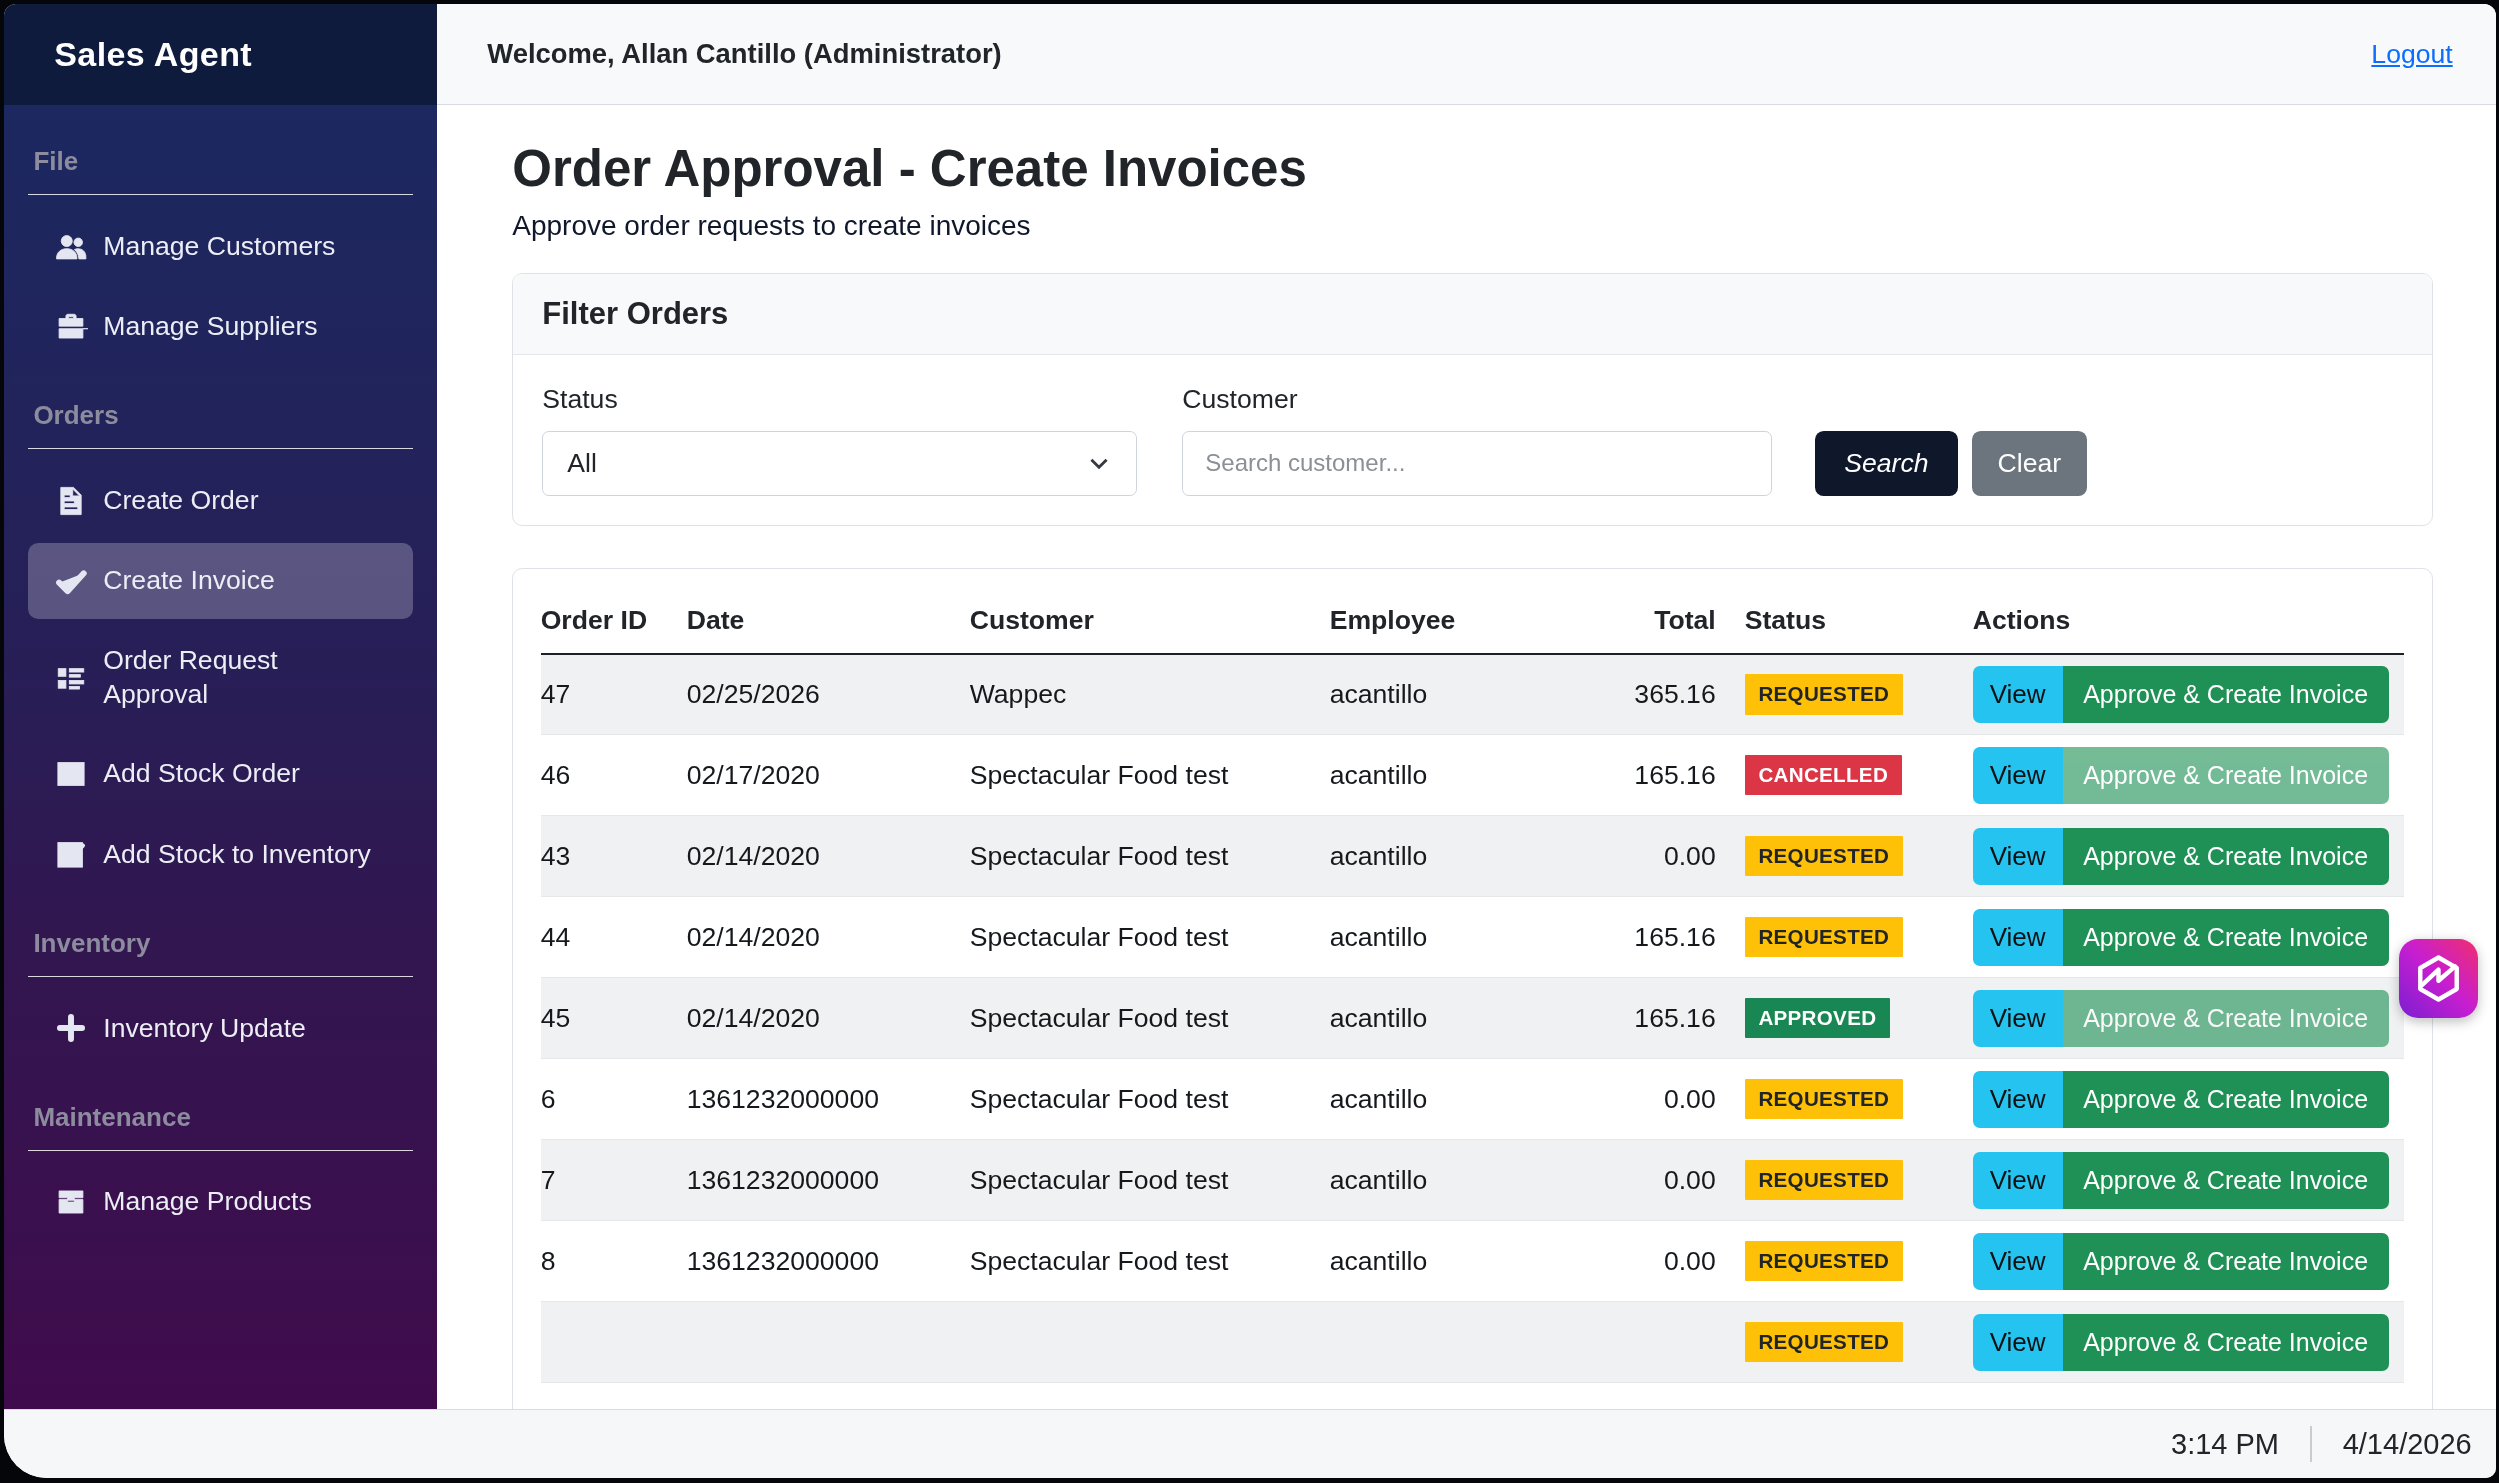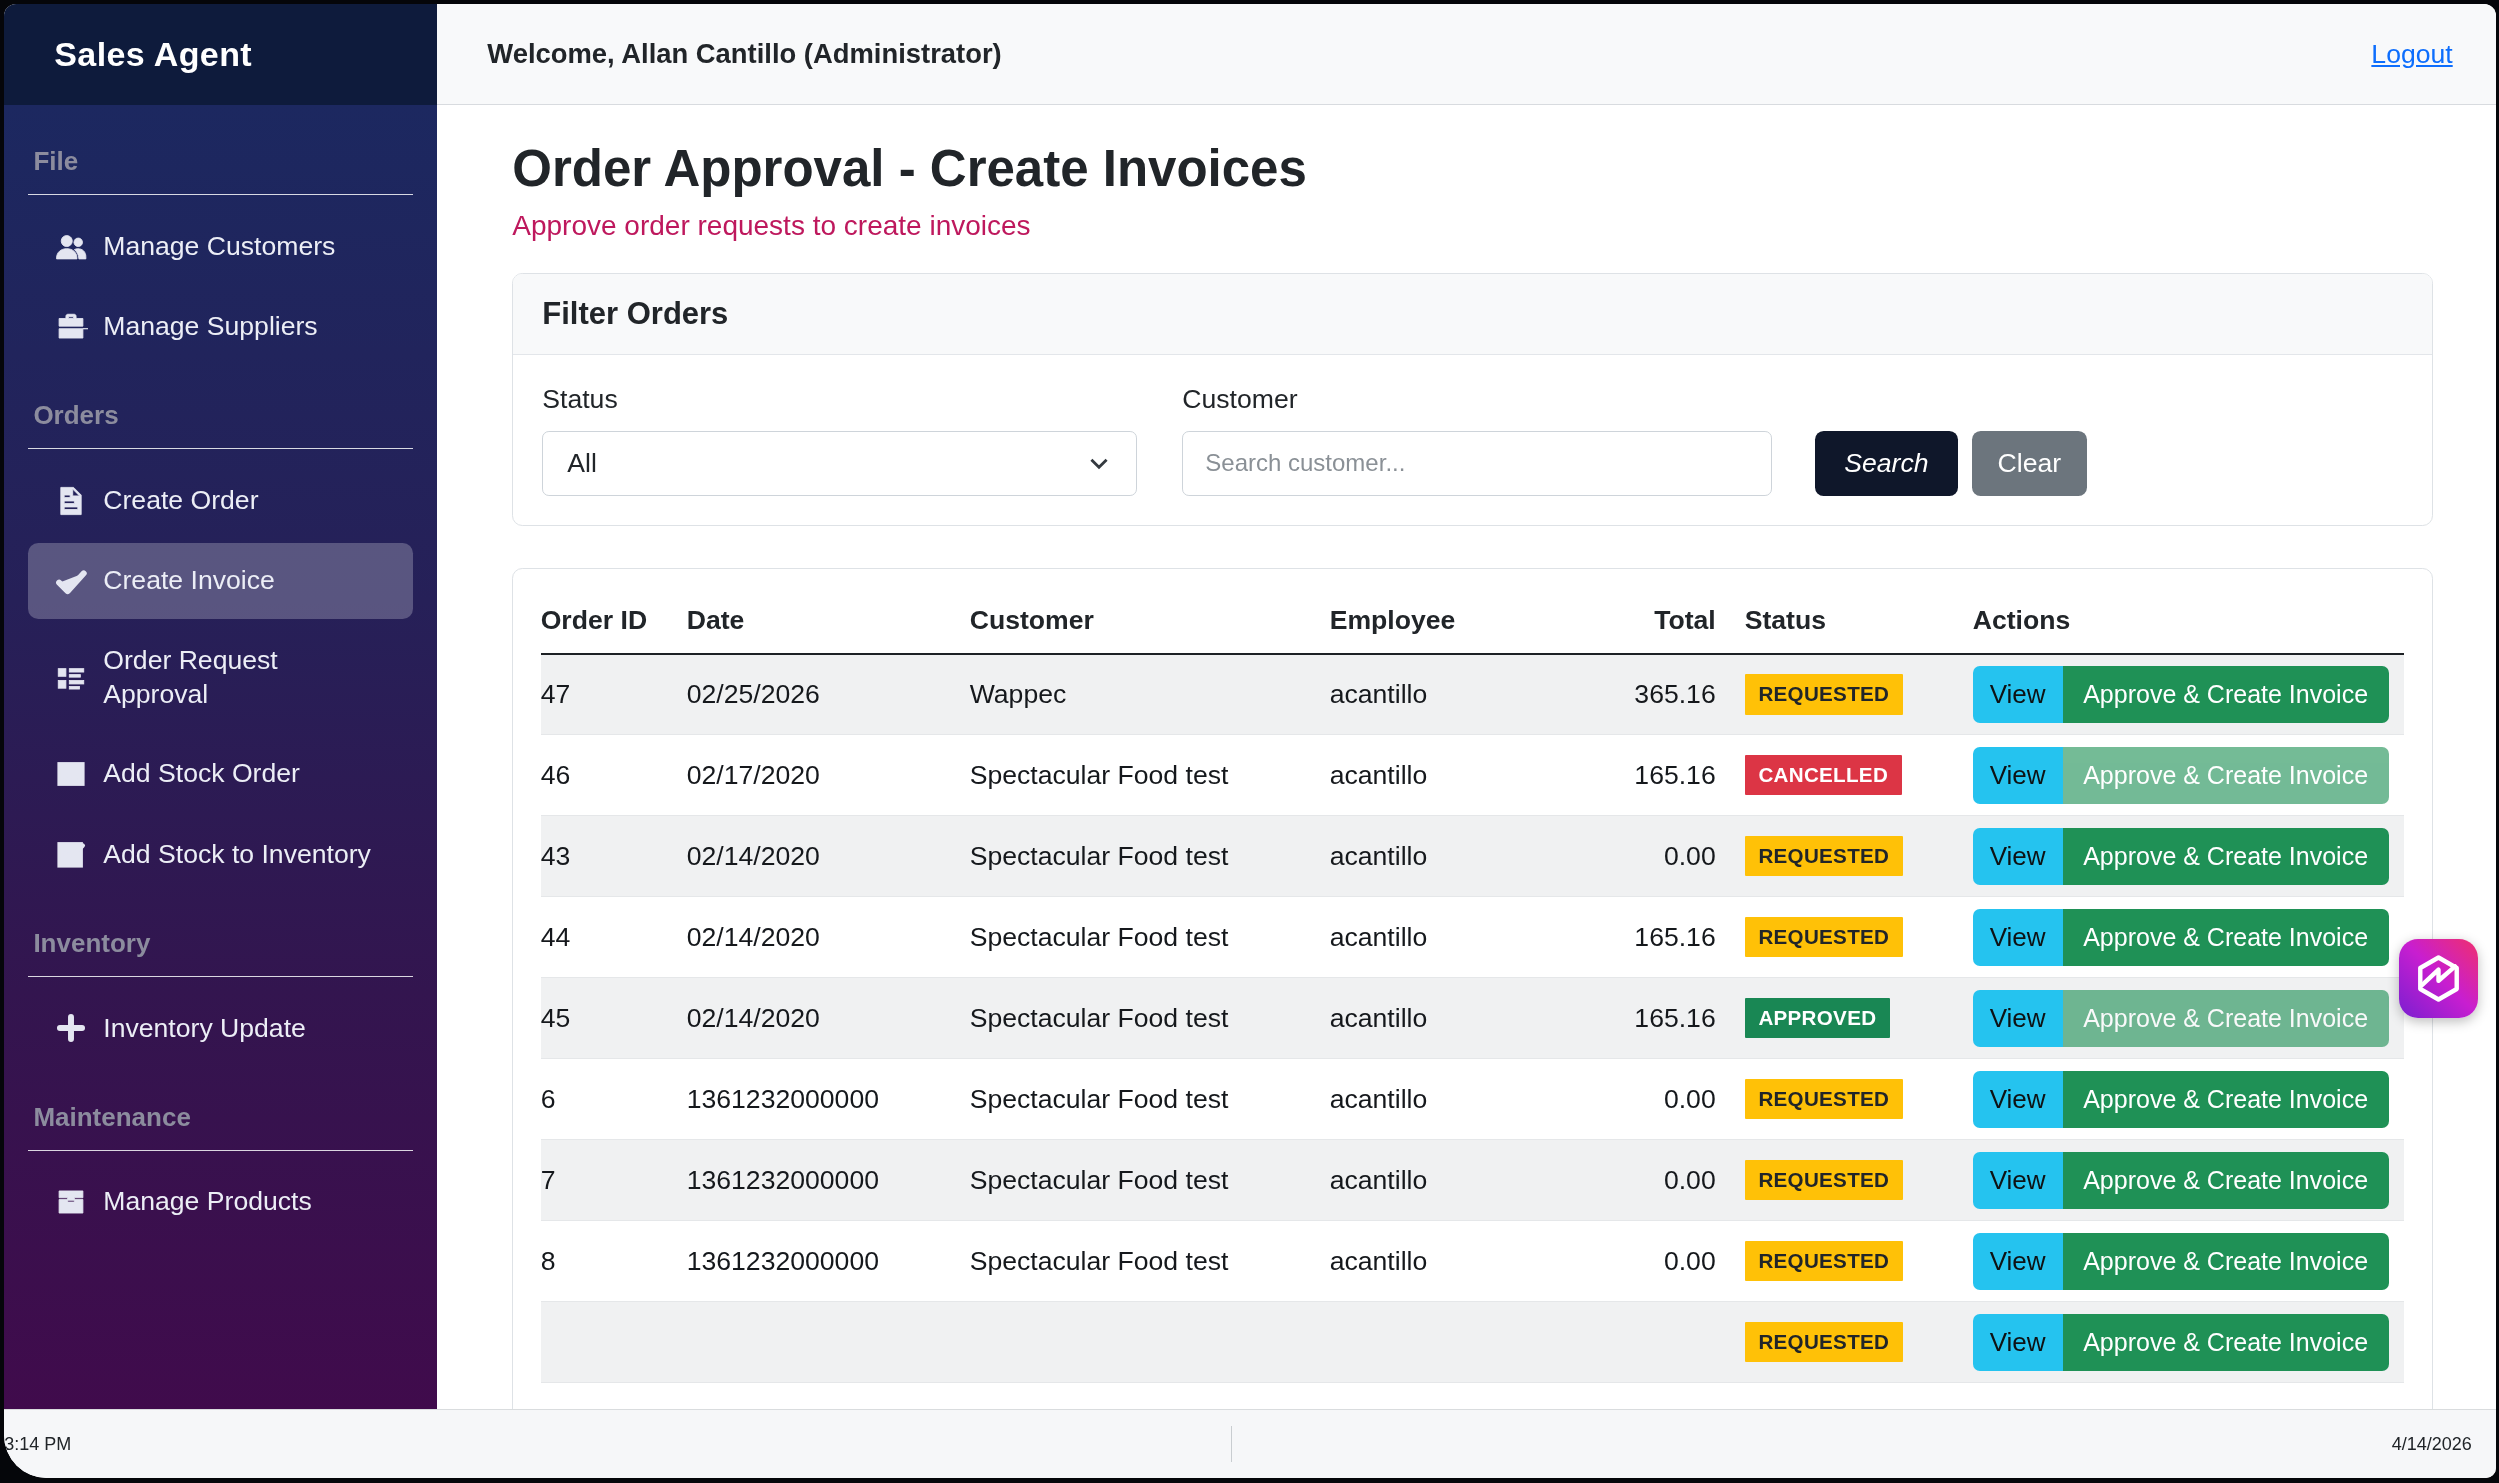--- a/index.html
+++ b/index.html
@@ -24,21 +24,21 @@
   .nav-hr{border:0;border-top:1.7px solid rgba(248,249,250,.85);margin:17px 0 13.7px;}
   .nav-item{display:flex;align-items:center;gap:15px;padding:20.6px 26px;border-radius:10.3px;margin:5.1px 0;cursor:pointer;}
   .nav-item.active{background:rgba(255,255,255,.24);}
   .nav-icon{width:34px;height:34px;flex:0 0 34px;display:flex;align-items:center;justify-content:center;}
   .nav-icon svg{width:34px;height:34px;fill:#e4e6f1;stroke:#e4e6f1;}
   .nav-label{font-size:26.6px;color:#eceef6;line-height:1.25;white-space:nowrap;}
   .nav-label.wrap{white-space:normal;max-width:218px;}
   
   .main{grid-row:2;grid-column:2;background:#fff;padding:34px 63px 0 75px;overflow:hidden;}
   h1{margin:0 0 12px;font-size:51px;font-weight:600;color:#212529;}
-  .subtitle{margin:0 0 31px;font-size:28px;color:#be185d;}
+  .subtitle{margin:0 0 31px;font-size:28px;color:#0f172a;}
   .card{border:1.7px solid #dee2e6;border-radius:10.3px;background:#fff;}
   .card-header{background:#f8f9fa;border-bottom:1.7px solid #e3e6ea;border-radius:8.6px 8.6px 0 0;
                padding:22px 29px;font-size:31px;font-weight:700;color:#212529;}
   .filter-body{padding:29px;display:flex;align-items:flex-end;}
   .field{display:flex;flex-direction:column;}
   .field label{font-size:26.6px;color:#212529;margin-bottom:15.4px;}
   .select{width:595px;height:65px;border:1.7px solid #ced4da;border-radius:6.9px;background:#fff;display:flex;align-items:center;
           justify-content:space-between;padding:0 24px;font-size:26.6px;color:#212529;cursor:pointer;margin-right:45px;}
   .select svg{width:26px;height:26px;stroke:#343a40;fill:none;stroke-width:2.6;}
   .input{width:590px;height:65px;border:1.7px solid #ced4da;border-radius:6.9px;font-size:24px;color:#212529;padding:0 22px;
@@ -58,21 +58,21 @@
   tbody tr:nth-child(odd){background:#f0f1f2;}
   .badge{display:inline-block;padding:7.7px 13.7px 8.6px;border-radius:1px;font-size:20.6px;font-weight:700;letter-spacing:0.3px;}
   .actions-cell{display:flex;align-items:center;}
   .btn-view{background:#25c3ef;color:#0e1214;height:57px;padding:0 17px;border:none;border-radius:6.9px 0 0 6.9px;
             font-size:26px;cursor:pointer;font-family:inherit;}
   .btn-approve{background:#1f9156;color:#fff;height:57px;padding:0 20.6px;border:none;border-radius:0 6.9px 6.9px 0;
             font-size:25px;cursor:pointer;font-family:inherit;}
   .btn-approve.disabled{opacity:.62;}
   
   .footer{grid-row:3;grid-column:1 / span 2;background:#f6f7f9;border-top:1.7px solid #d9dcde;display:flex;align-items:center;
-          justify-content:space-between;gap:31px;padding-right:24px;font-size:18px;color:#212529;}
+          justify-content:flex-end;gap:31px;padding-right:24px;font-size:29px;color:#212529;}
   .fdivider{width:1.7px;height:36px;background:#c9cdd1;}
   
   .fab{position:absolute;left:2399px;top:939px;width:79px;height:79px;border-radius:19px;cursor:pointer;
        background:linear-gradient(225deg,#ef2f6e 0%,#c81ed0 48%,#7a1fd0 100%);display:flex;align-items:center;justify-content:center;
        box-shadow:0 3.4px 12px rgba(0,0,0,.25);}
   .fab svg{width:53px;height:53px;fill:none;stroke:#fff;stroke-width:4;stroke-linejoin:round;stroke-linecap:round;}
 </style>
 </head>
 <body>
 

